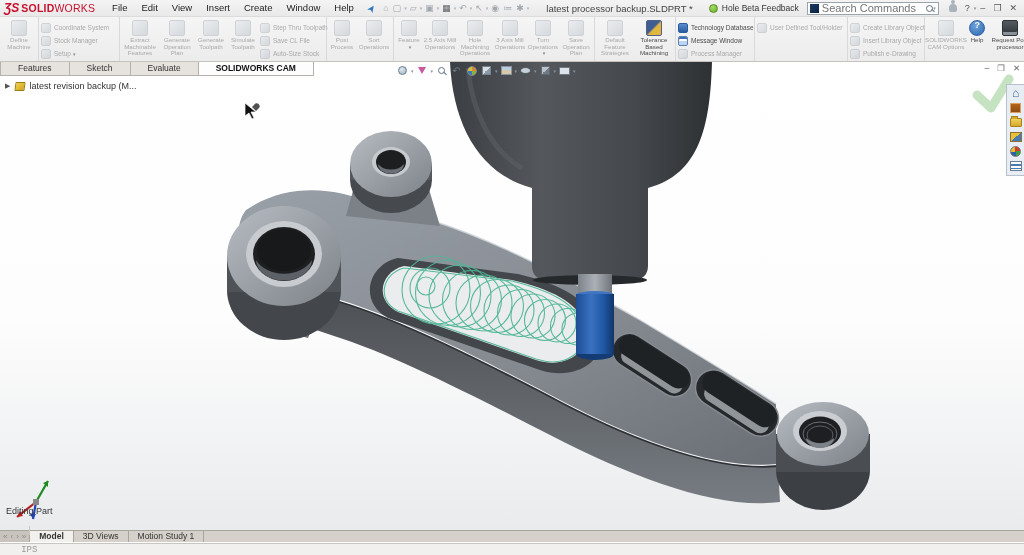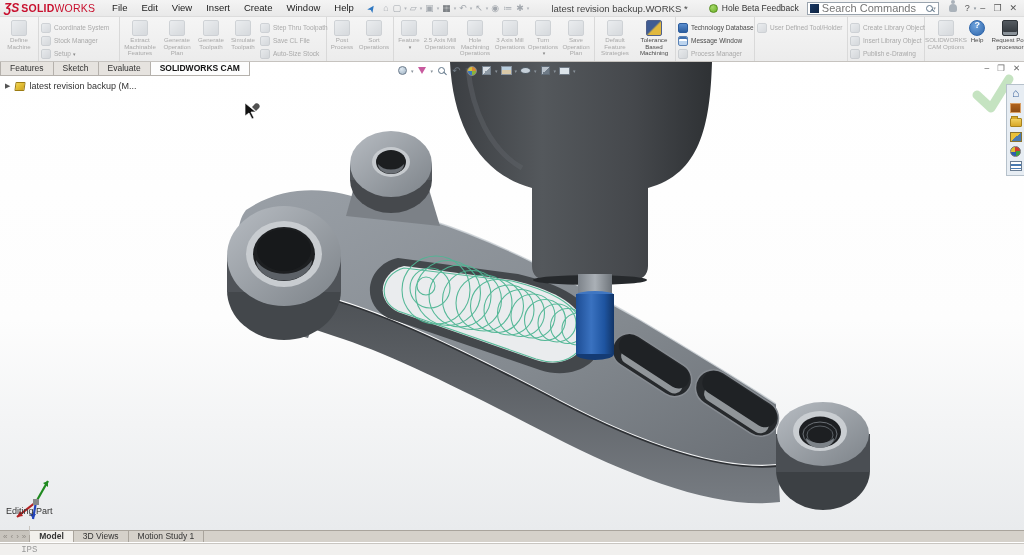--- a/index.html
+++ b/index.html
@@ -46,21 +46,21 @@
   .ic.tbm { background:linear-gradient(135deg,#3f5c93 45%,#e0b83f 55%); border-color:#51618a; }
   .ic.tdb { background:linear-gradient(#5a8ecf,#2c5d9e); border-color:#2c5d9e; }
   .ic.msw { background:linear-gradient(#fff 55%,#bcd4ee 55%); border-color:#5a82b5; box-shadow:inset 0 2px 0 #3f6fae; }
   .ic.hlp { background:radial-gradient(circle at 40% 35%,#6fa3dd,#2f66ab); border-radius:50%; border-color:#2f66ab; position:relative; }
   .ic.hlp::after { content:"?"; position:absolute; top:1px; left:4.5px; color:#fff; font-size:9px; font-weight:bold; }
   .ic.rpp { background:linear-gradient(#555b61,#2e3338); border-color:#2e3338; box-shadow:inset 0 -3px 0 #8a9299; }
   .rcaret { font-size:5px; color:#888; margin-left:2px; }
 
   
   .cmtabs { position:absolute; top:62px; left:0; height:14px; display:flex; z-index:30; font-size:8.5px; }
-  .cmtab { padding:0 9px; line-height:13px; background:#e6e3df; border:1px solid #b5b1ac; border-top:none; color:#333; margin-right:-1px; }
+  .cmtab { padding:0 17px; line-height:13px; background:#e6e3df; border:1px solid #b5b1ac; border-top:none; color:#333; margin-right:-1px; }
   .cmtab.active { background:#fdfdfd; font-weight:bold; color:#111; }
 
   
   .viewport { position:absolute; top:62px; left:0; width:1024px; height:468px; background:linear-gradient(#ffffff 0%,#fdfdfd 55%,#e9ebed 100%); }
   .vpsvg { position:absolute; top:0; left:0; }
 
   
   .hud { position:absolute; left:396px; top:2px; display:flex; align-items:center; gap:2px; z-index:25; }
   .hudbtn { width:13px; height:13px; display:flex; align-items:center; justify-content:center; }
   .hcaret { font-size:5px; color:#8b949c; }
@@ -143,21 +143,21 @@
         <span class="caret">▾</span>
       <span class="qi">↶</span>
         <span class="caret">▾</span>
       <span class="qi">↖</span>
         <span class="caret">▾</span>
       <span class="qi">◉</span>
       <span class="qi">≔</span>
       <span class="qi">✱</span>
         <span class="caret">▾</span>
     </div>
-    <div class="title-center">latest revision backup.WORKS *</div>
+    <div class="title-center">latest processor backup.SLDPRT *</div>
     <div class="tb-right">
       <div class="feedback">
         <span class="smiley"></span>
         <span>Hole Beta Feedback</span>
       </div>
       <div class="searchbox">
         <span class="slogo"></span>
         <input type="text" placeholder="Search Commands" style="">
         <span class="mag"></span>
         <span class="hcaret">▾</span>

